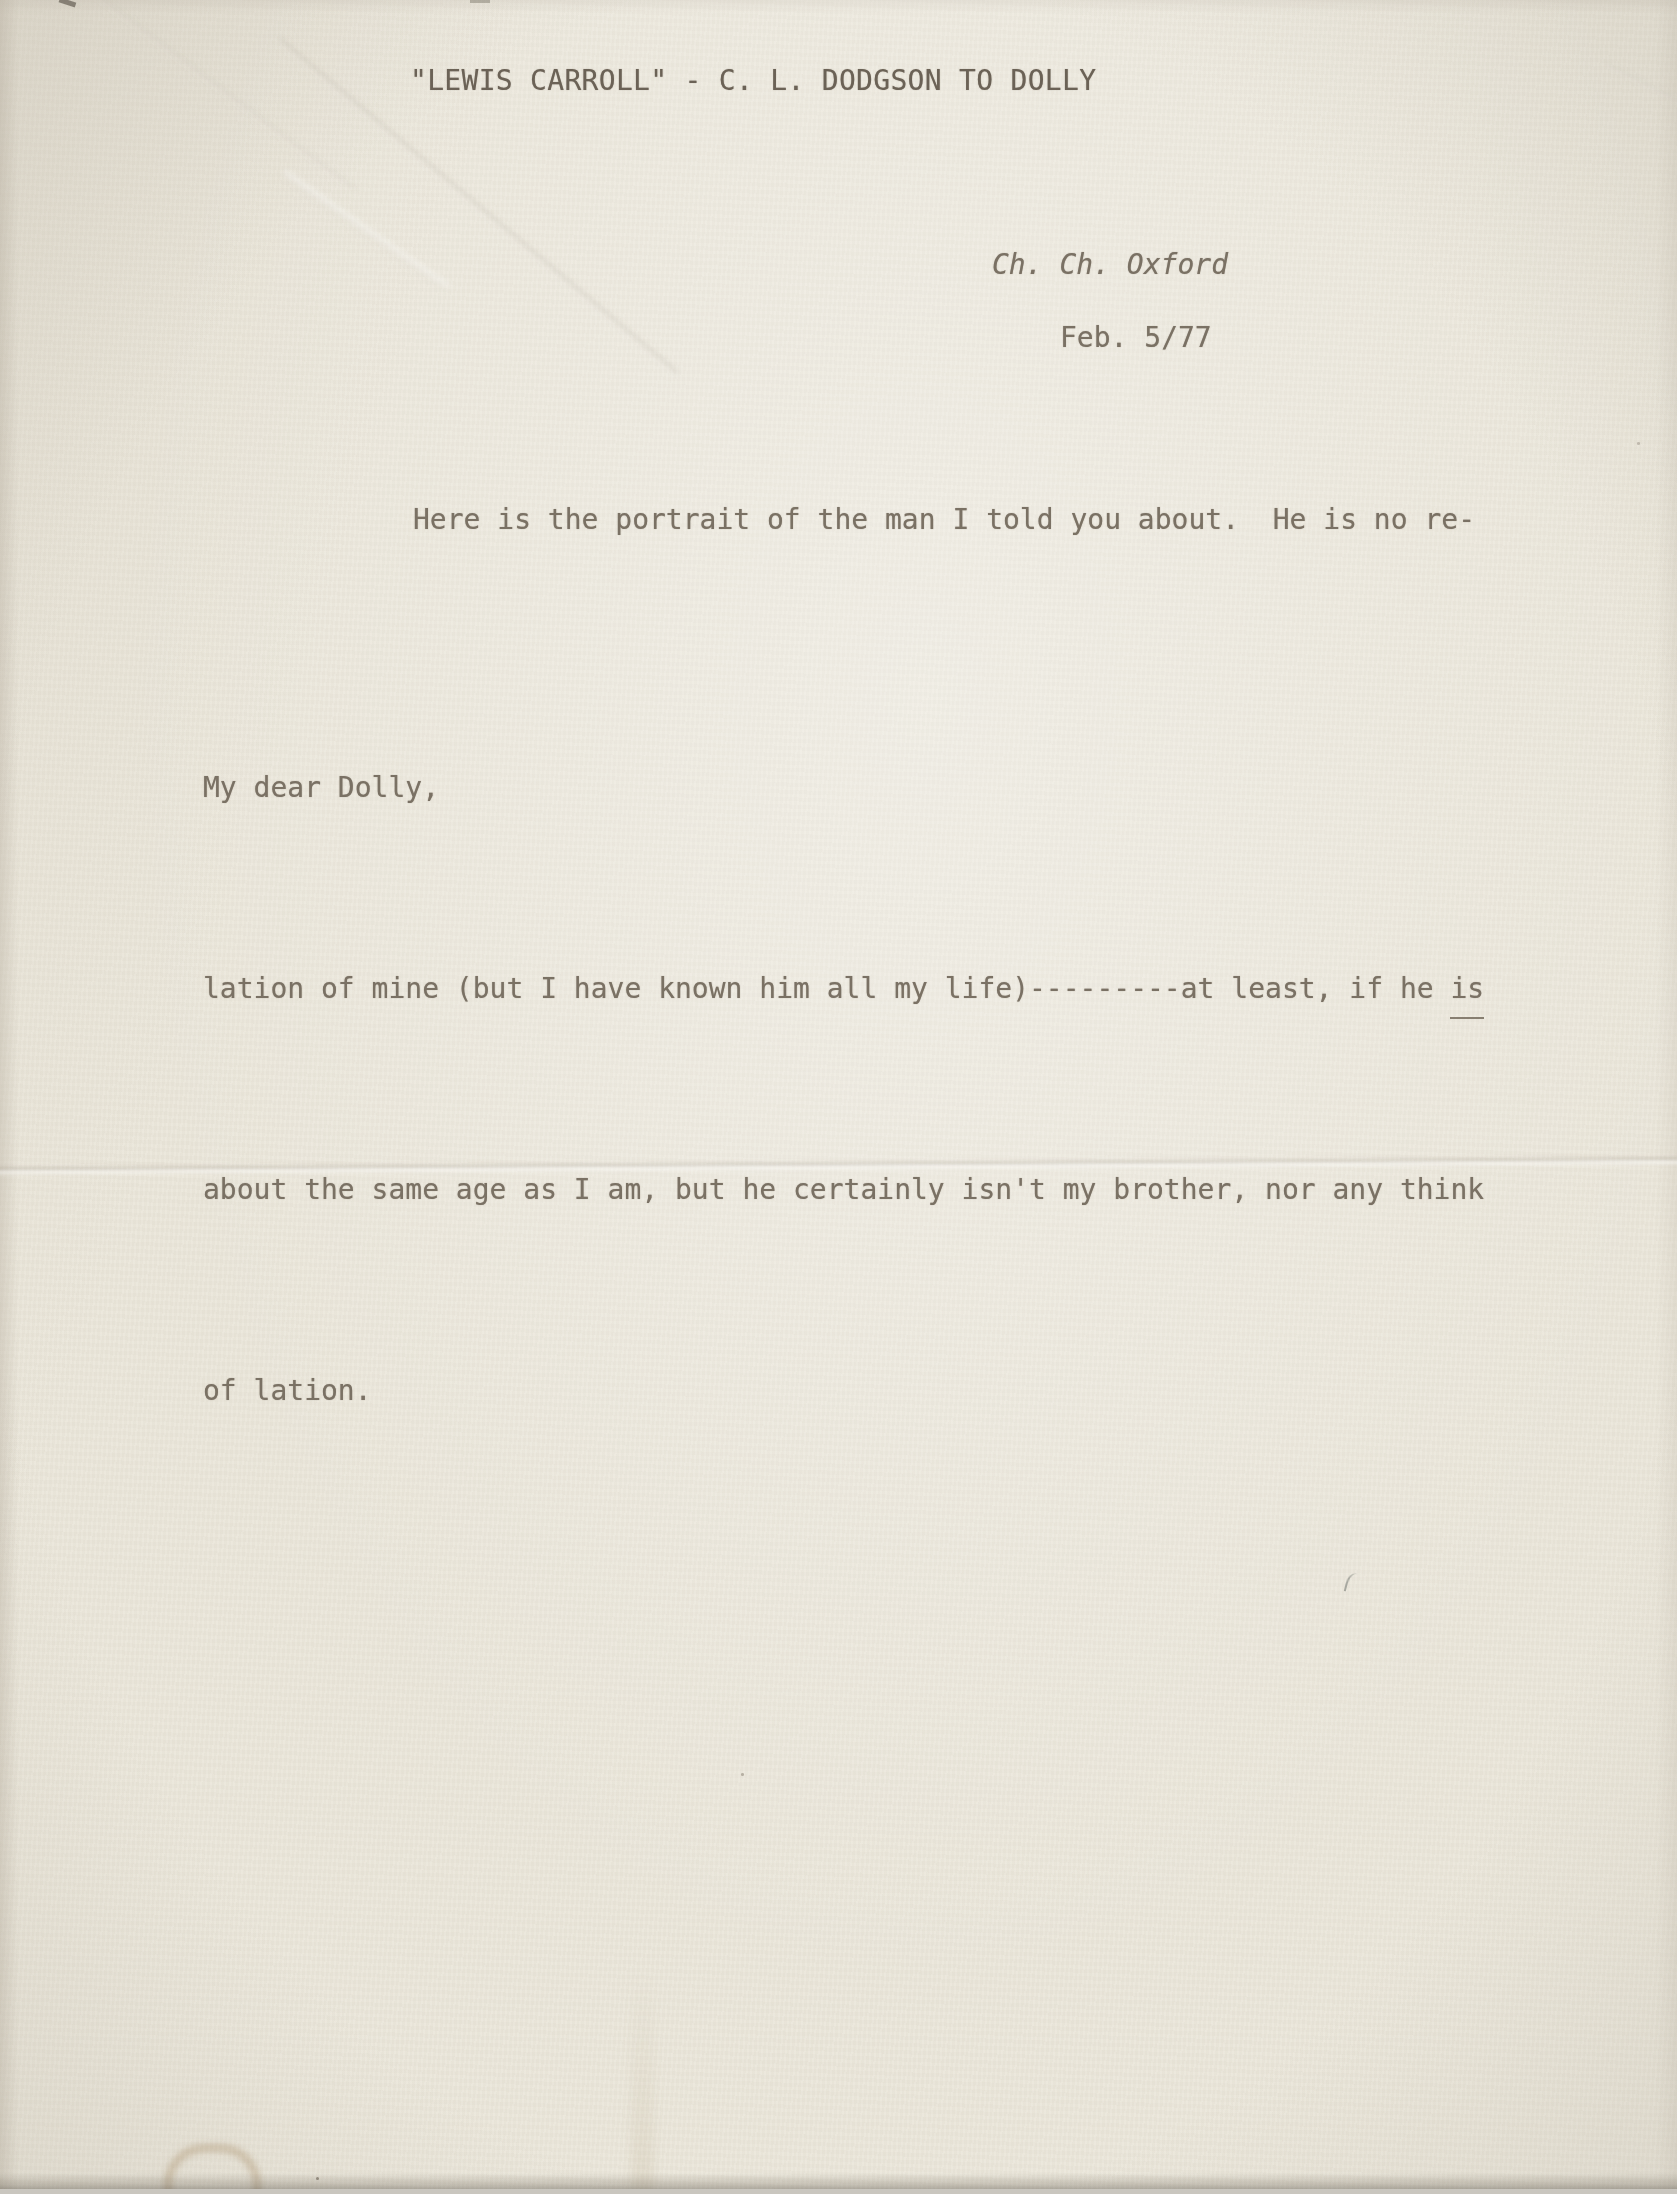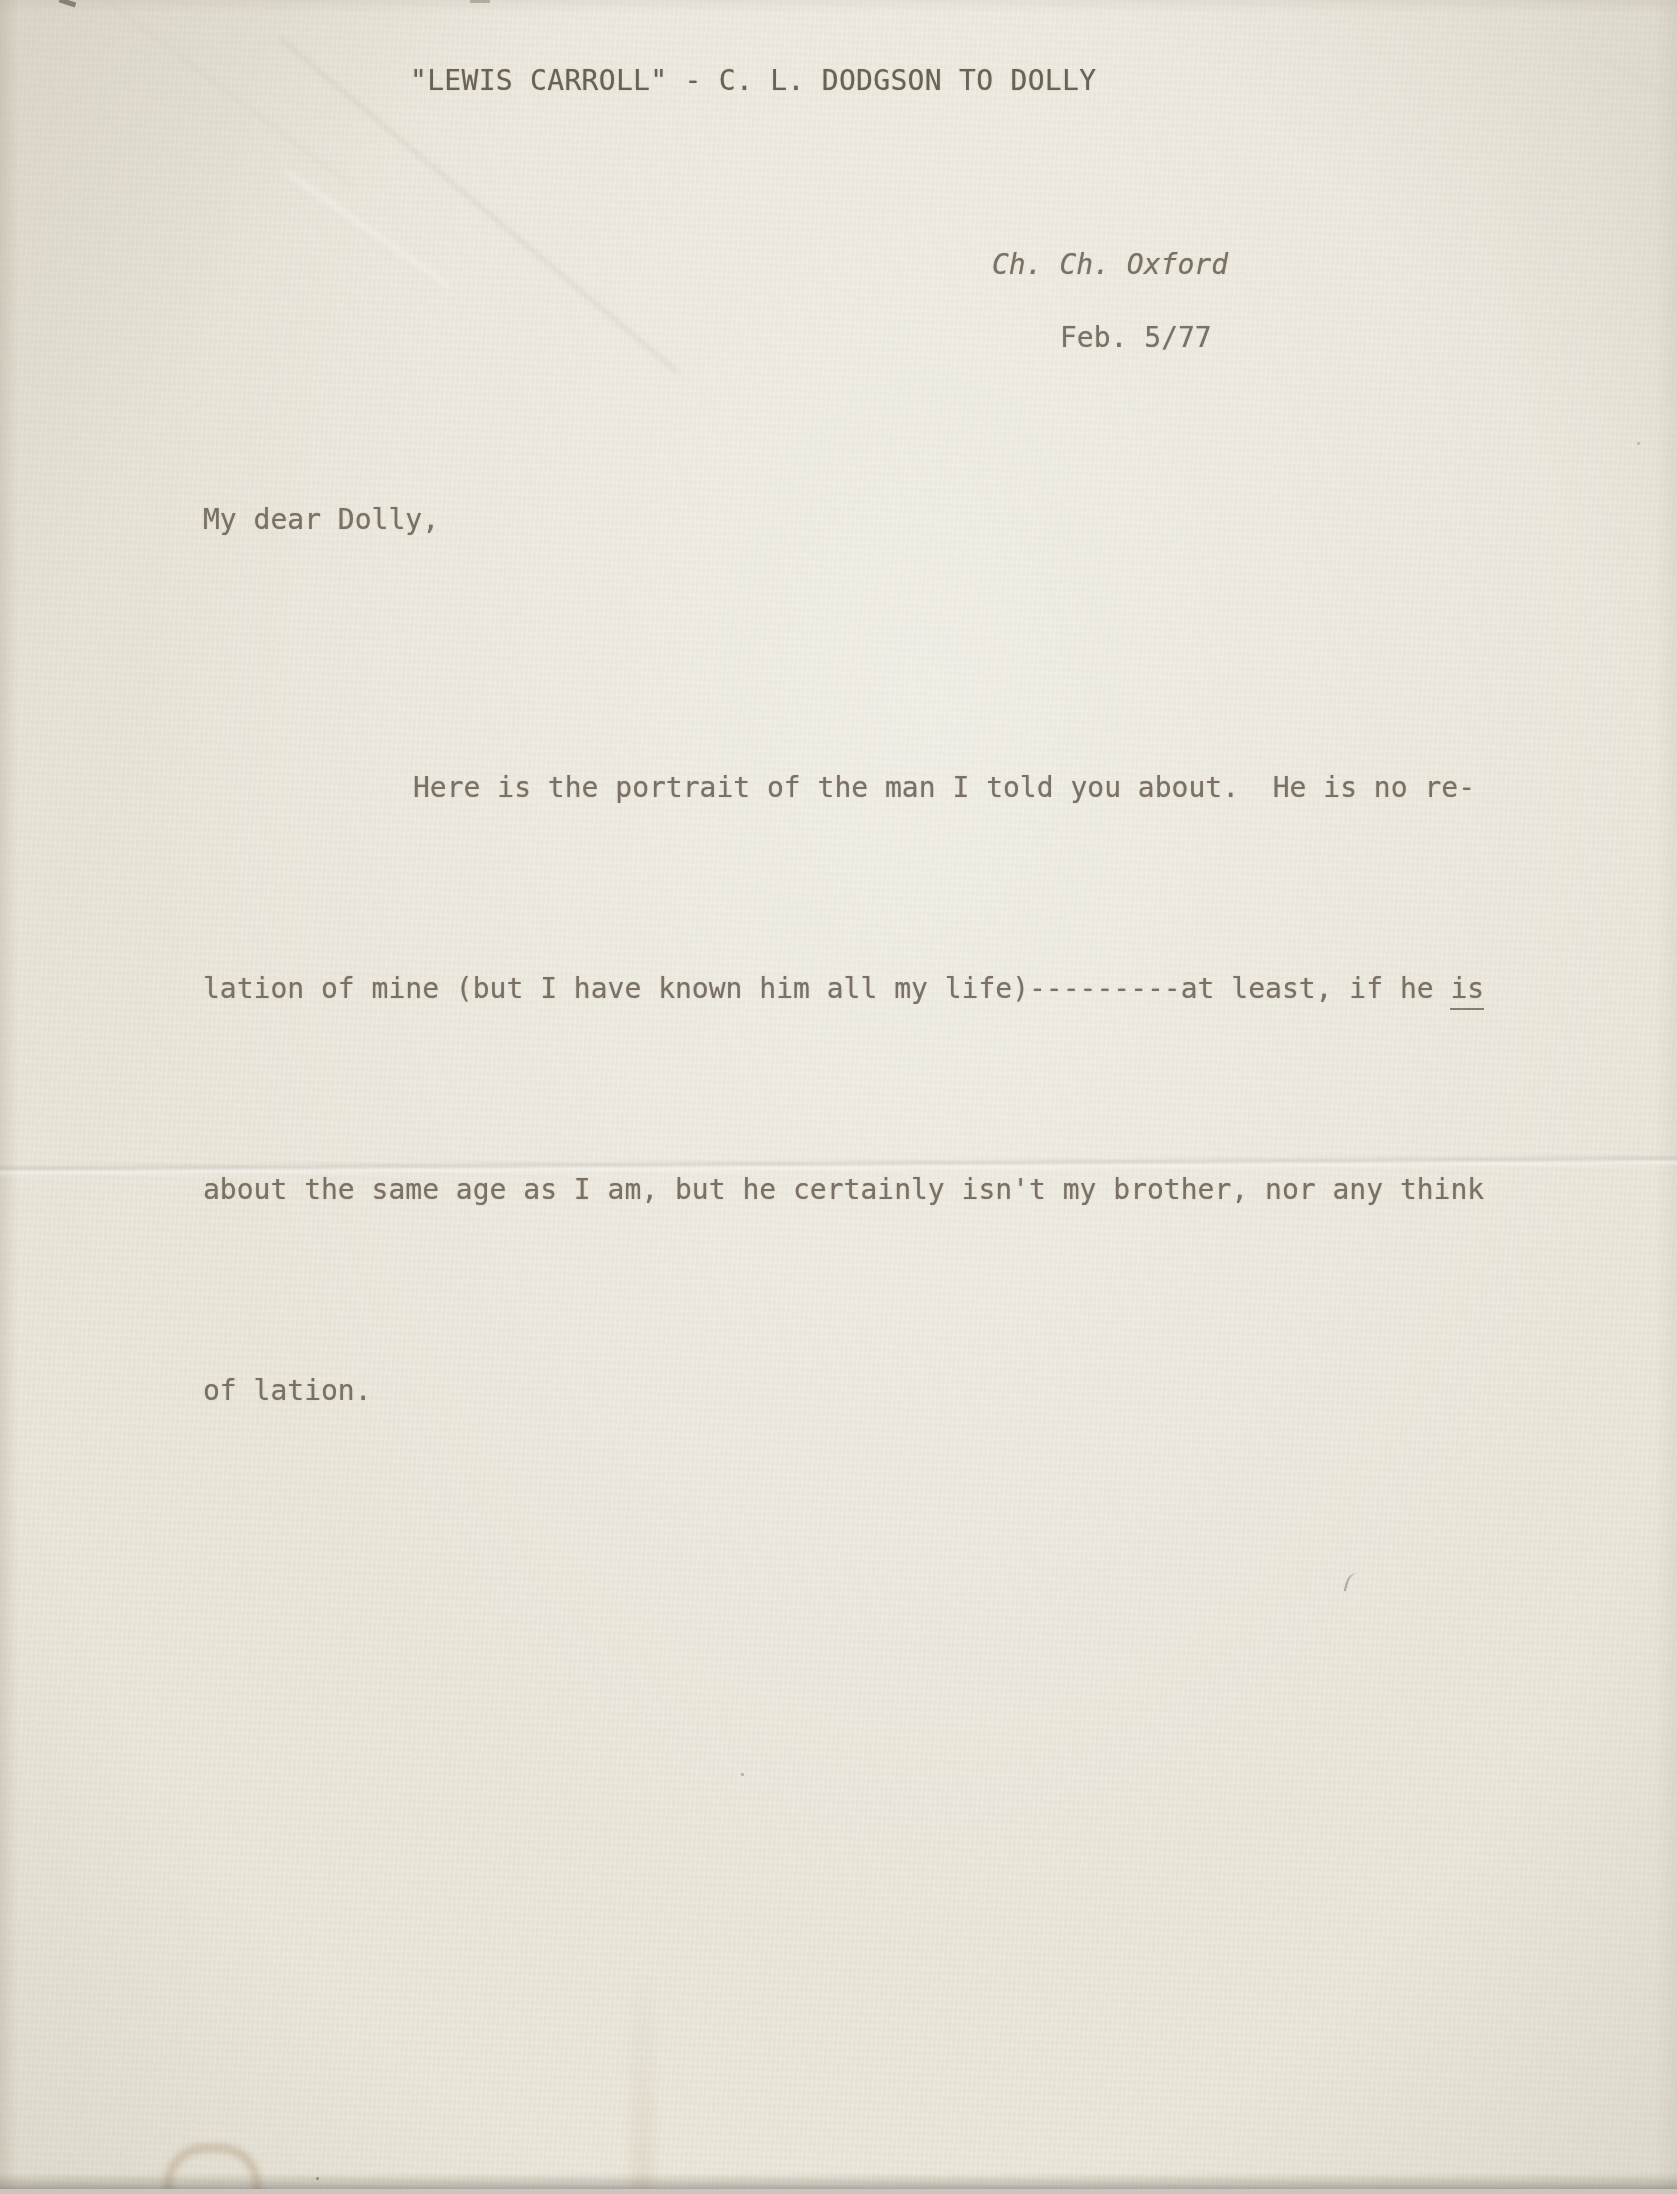--- a/index.html
+++ b/index.html
@@ -30,21 +30,21 @@
   .dateline-date  { position: absolute; left: 1060px; top: 293px; font-size: 28px; margin-top: 28px; }
   .letter-body {
     position: absolute; left: 203px; top: 352px;
     font-size: 28px; line-height: 67px;
   }
   .line { white-space: pre; }
   .indent { margin-left: 210px; }
   .u-word {
     display: inline-block;
     border-bottom: 2.7px solid rgba(118,108,94,0.85);
-    padding-bottom: 5px; margin-bottom: -4px; line-height: 1;
+    padding-bottom: 14px; margin-bottom: -4px; line-height: 1;
   }
   
   .artifact { position: absolute; pointer-events: none; }
   .crease-tl-a {
     left: 280px; top: 37px; width: 520px; height: 4.7px;
     transform-origin: 0 0; transform: rotate(40deg);
     background: linear-gradient(to bottom, rgba(146,136,118,0.30), rgba(255,255,255,0.28));
     filter: blur(2.7px);
   }
   .crease-tl-b {
@@ -126,23 +126,23 @@
   <div class="artifact speck-a"></div>
   <div class="artifact speck-b"></div>
   <div class="artifact speck-c"></div>
 
   <div class="typed title">"LEWIS CARROLL" - C. L. DODGSON TO DOLLY</div>
 
   <div class="typed dateline-place">Ch. Ch. Oxford</div>
   <div class="typed dateline-date">Feb. 5/77</div>
 
   <div class="letter-body typed">
+    <div class="line indent">Here is the portrait of the man I told you about.  He is no re-</div>
+
     <div class="line">My dear Dolly,</div>
-
-    <div class="line indent">Here is the portrait of the man I told you about.  He is no re-</div>
     <div class="line"><span>lation of mine (but I have known him all my life)---------at least, if he </span><span class="u-word">is</span></div>
     <div class="line">about the same age as I am, but he certainly isn't my brother, nor any think</div>
     <div class="line">of lation.</div>
 
     
 
     
     
     
     

